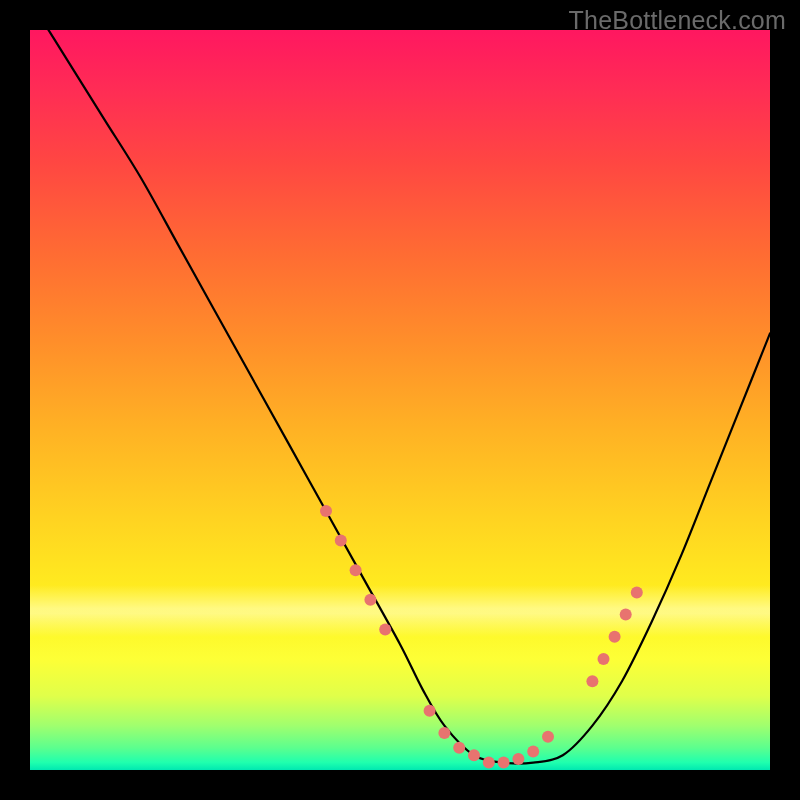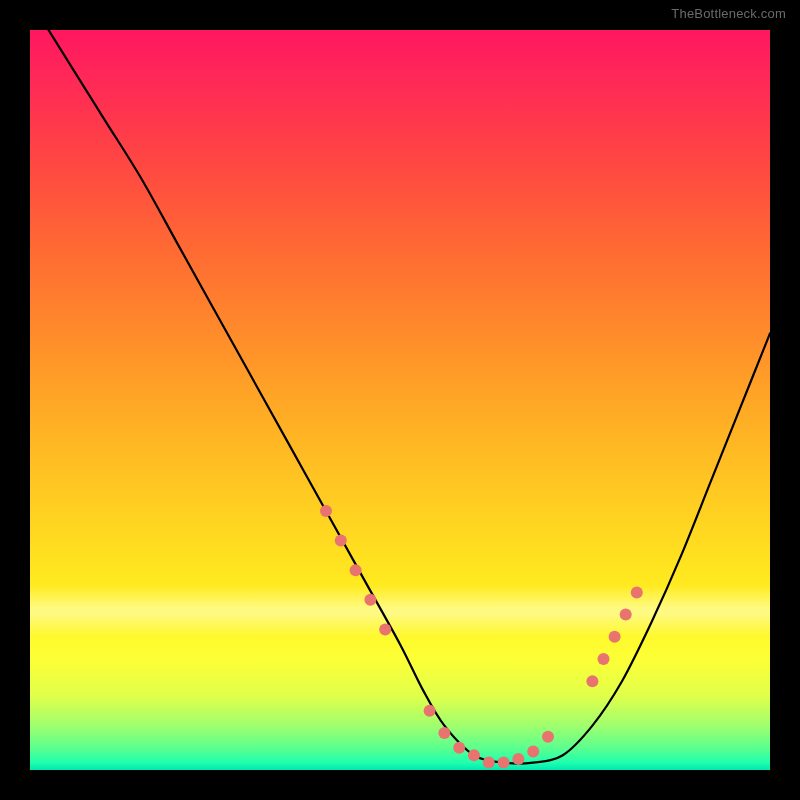--- a/index.html
+++ b/index.html
@@ -62,21 +62,21 @@
   }
   .curve-svg {
     position: absolute;
     inset: 0;
   }
   .watermark {
     position: absolute;
     top: 6px;
     right: 14px;
     color: #6a6a6a;
-    font-size: 13px;
+    font-size: 25px;
     font-weight: 500;
     letter-spacing: 0.2px;
     user-select: none;
   }
 </style>
 </head>
 <body>
 
 <div class="frame">
   <div class="watermark">TheBottleneck.com</div>

